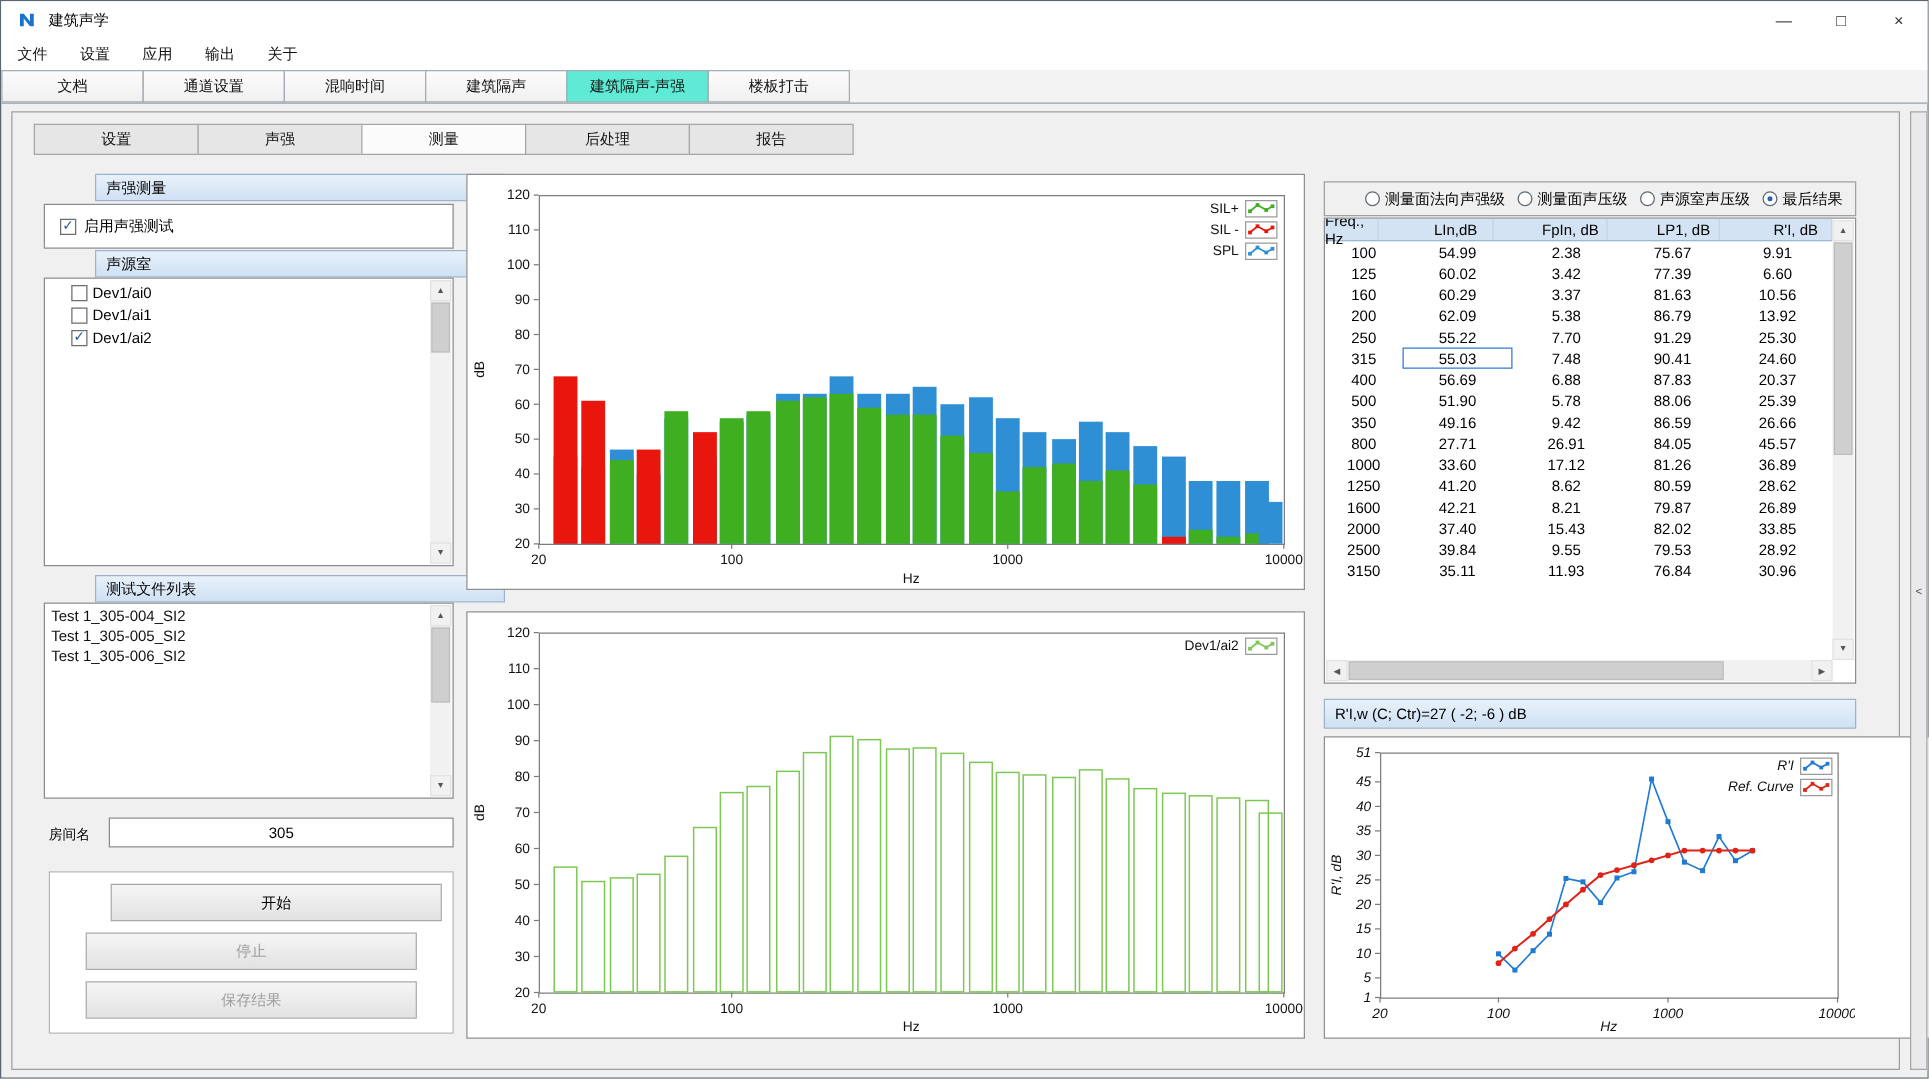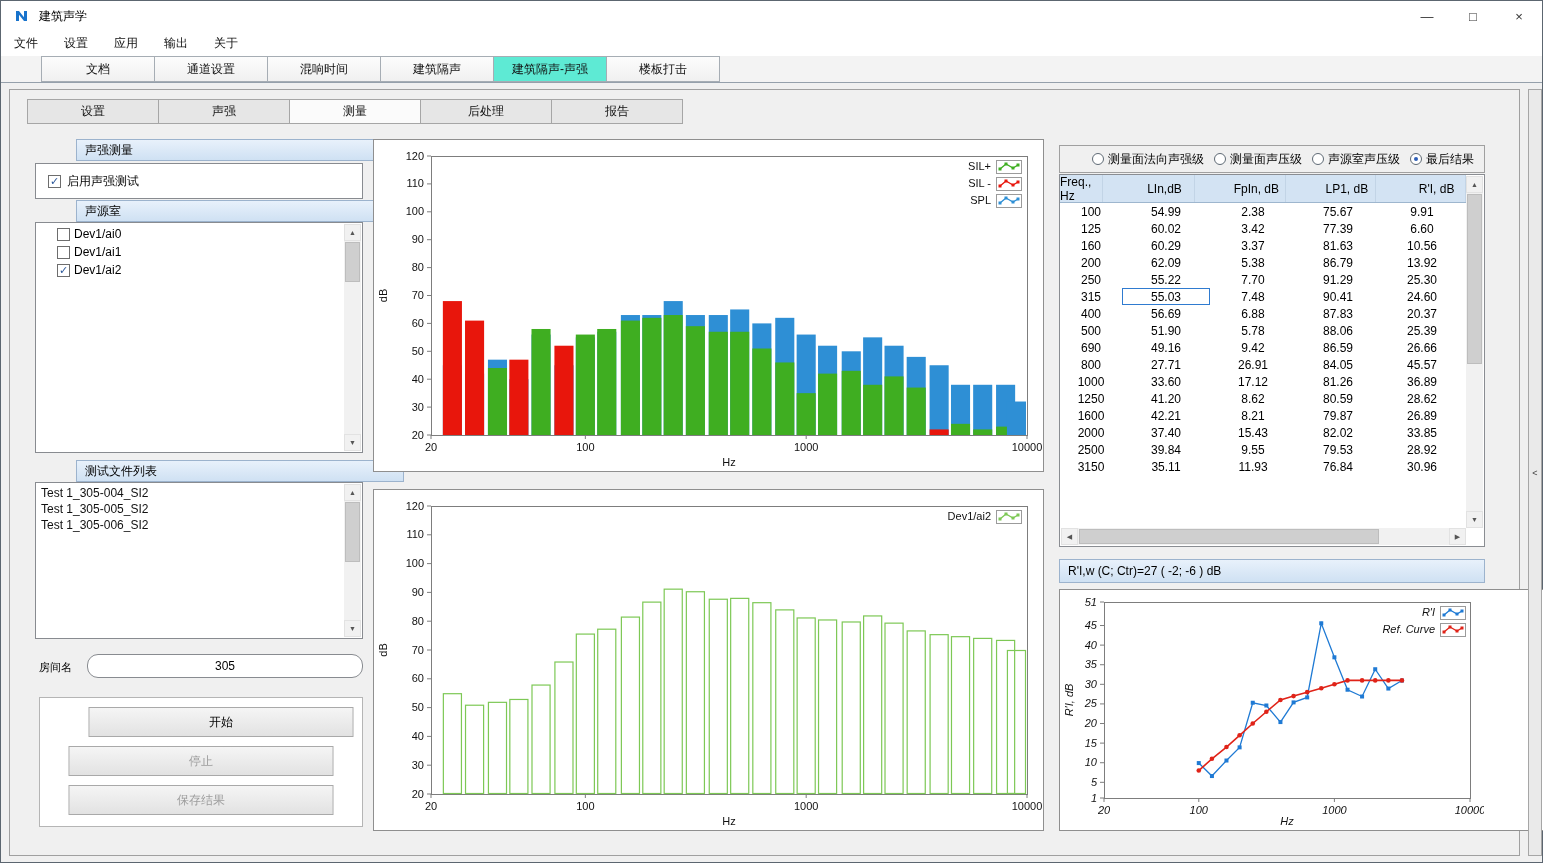--- a/index.html
+++ b/index.html
@@ -9,21 +9,21 @@
   
   .titlebar{position:absolute;left:0;top:0;width:100%;height:30px;background:#ffffff;display:flex;align-items:center;}
   .app-icon{margin-left:12px;width:18px;height:18px;display:flex;}
   .title{margin-left:8px;font-size:12px;color:#000;}
   .win-controls{margin-left:auto;display:flex;height:100%;}
   .win-btn{width:46px;height:100%;display:flex;align-items:center;justify-content:center;font-size:13px;color:#333;}
   
   .menubar{position:absolute;left:0;top:30px;width:100%;height:25px;background:#ffffff;display:flex;align-items:center;}
   .menu-item{padding:0 13px;font-size:12px;height:100%;display:flex;align-items:center;color:#111;}
   
-  .maintabs{position:absolute;left:0;top:55px;width:100%;height:27px;background:#f3f3f3;border-bottom:1px solid #95a0ab;display:flex;padding-left:40px;}
+  .maintabs{position:absolute;left:0;top:55px;width:100%;height:27px;background:#f3f3f3;border-bottom:1px solid #95a0ab;display:flex;}
   .main-tab{width:114px;height:100%;border:1px solid #a6adb4;margin-left:-1px;display:flex;align-items:center;justify-content:center;font-size:12px;background:linear-gradient(#fcfcfc,#f0f0f0);color:#111;}
   .main-tab:first-child{margin-left:0;}
   .main-tab.selected{background:#5eead4;}
   
   .content{position:absolute;left:8px;top:88px;width:1511px;height:767px;border:1px solid #a0a0a0;background:#f0f0f0;}
   .subtabs{position:absolute;left:17px;top:9px;height:25px;display:flex;}
   .subtab{width:132px;height:25px;border:1px solid #a6a6a6;margin-left:-1px;display:flex;align-items:center;justify-content:center;font-size:12px;background:#e6e6e6;color:#111;}
   .subtab:first-child{margin-left:0;}
   .subtab.selected{background:#fbfbfb;}
   
@@ -51,28 +51,28 @@
   
   .radio-row{position:absolute;display:flex;align-items:center;justify-content:space-between;padding:0 10px;font-size:12px;background:#f0f0f0;border:1px solid #a0a0a0;}
   .radio-opt{display:flex;align-items:center;}
   .radio{width:12px;height:12px;border:1px solid #5f6a75;border-radius:50%;background:#fff;margin-right:4px;position:relative;flex:0 0 12px;}
   .radio.on::after{content:"";position:absolute;left:3px;top:3px;right:3px;bottom:3px;background:#2f5fb8;border-radius:50%;}
   .radio-label{color:#000;}
   
   .tbl{position:absolute;background:#fff;border:1px solid #8a8d92;overflow:hidden;}
   .tbody{position:absolute;left:0;top:0;right:18px;bottom:18px;overflow:hidden;}
   .trow{display:flex;height:17px;}
-  .trow.thead{height:28px;background:#d3e3f3;border-bottom:1px solid #9eb6ce;gap:32px;}
+  .trow.thead{height:18px;background:#d3e3f3;border-bottom:1px solid #9eb6ce;gap:32px;}
   .tcell{display:flex;align-items:center;justify-content:center;font-size:12px;color:#000;}
   .hcell{border-right:1px solid #c2d4e6;}
   .c0{width:62px;} .c1{width:88px;} .c2{width:86px;} .c3{width:84px;} .c4{width:84px;}
   .selcell{outline:1px solid #2f7bd0;outline-offset:-1px;}
   .result-bar{position:absolute;height:24px;background:linear-gradient(#e8f1fb,#cfe1f3);border:1px solid #9cb3cd;display:flex;align-items:center;padding-left:8px;font-size:12px;color:#000;}
   .collapse{position:absolute;left:1527px;top:88px;width:14px;height:767px;background:#eaeaea;border:1px solid #a6a6a6;display:flex;align-items:center;justify-content:center;font-size:9px;color:#444;}
-  .room-input{display:flex;align-items:center;justify-content:center;font-size:12px;color:#000;border-radius:11px;}
+  .room-input{display:flex;align-items:center;justify-content:center;font-size:12px;color:#000;}
 </style>
 </head>
 <body>
 
 <div class="app">
 
   <div class="titlebar">
     <span class="app-icon">
       <svg width="18" height="18" viewBox="0 0 18 18">
           <rect x="0.5" y="1.5" width="17" height="15" fill="#ffffff"></rect>
@@ -433,21 +433,21 @@
             <div class="tcell c4">20.37</div>
           </div>
           <div class="trow">
             <div class="tcell c0">500</div>
             <div class="tcell c1">51.90</div>
             <div class="tcell c2">5.78</div>
             <div class="tcell c3">88.06</div>
             <div class="tcell c4">25.39</div>
           </div>
           <div class="trow">
-            <div class="tcell c0">690</div>
+            <div class="tcell c0">350</div>
             <div class="tcell c1">49.16</div>
             <div class="tcell c2">9.42</div>
             <div class="tcell c3">86.59</div>
             <div class="tcell c4">26.66</div>
           </div>
           <div class="trow">
             <div class="tcell c0">800</div>
             <div class="tcell c1">27.71</div>
             <div class="tcell c2">26.91</div>
             <div class="tcell c3">84.05</div>

